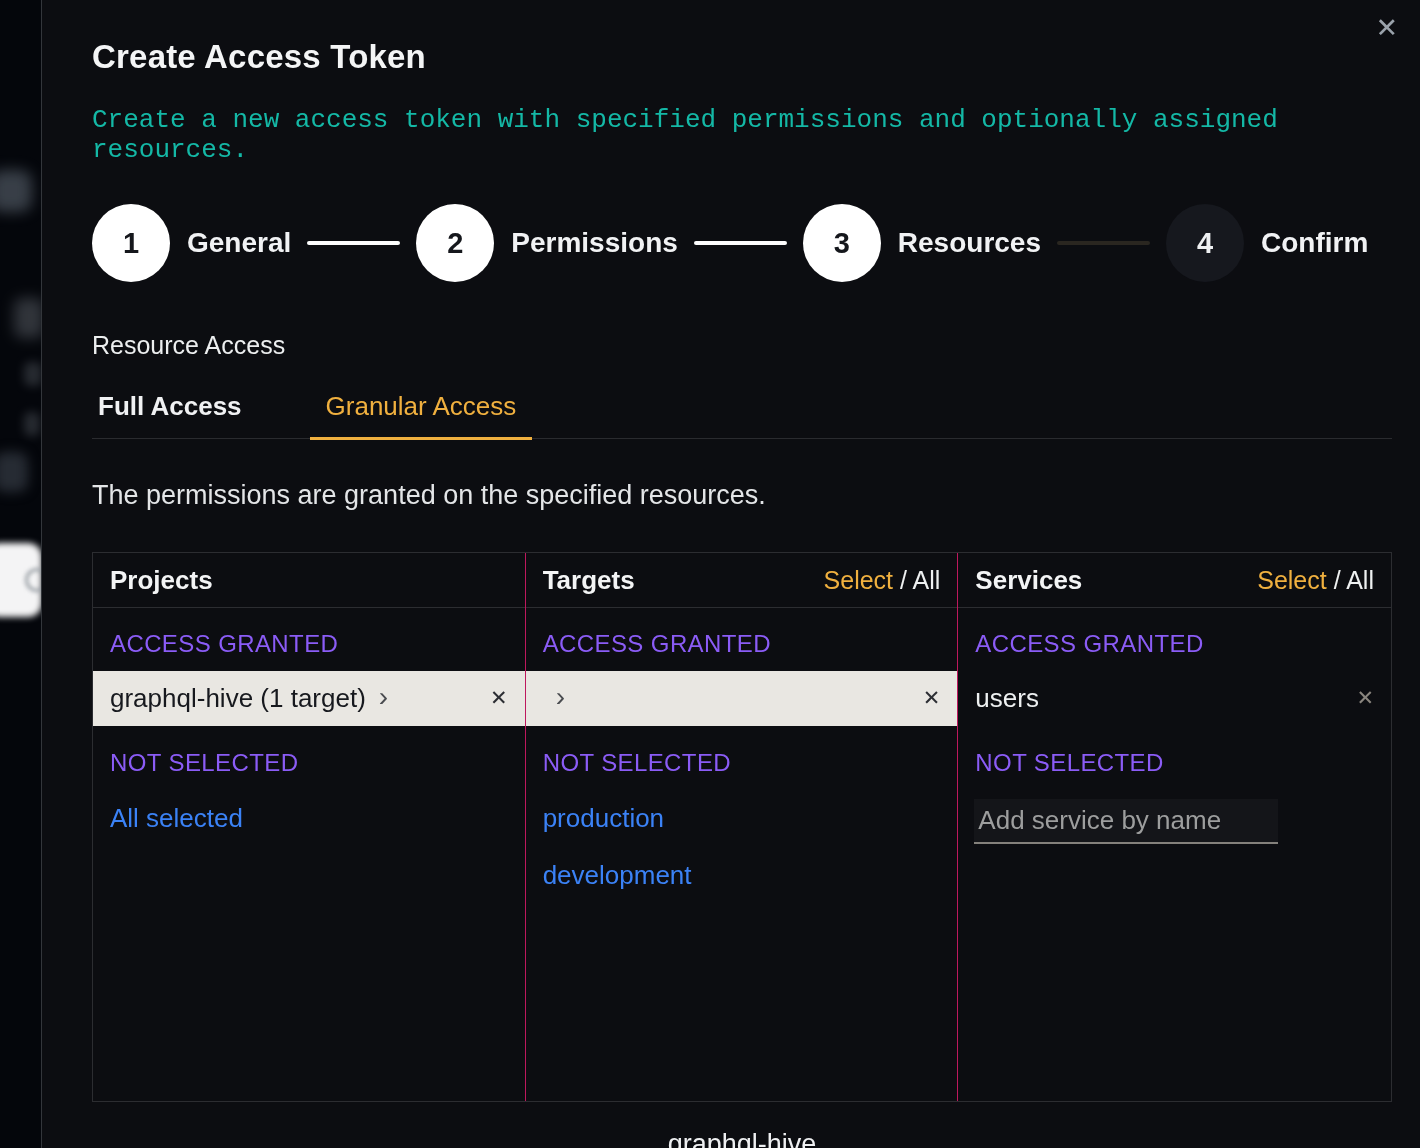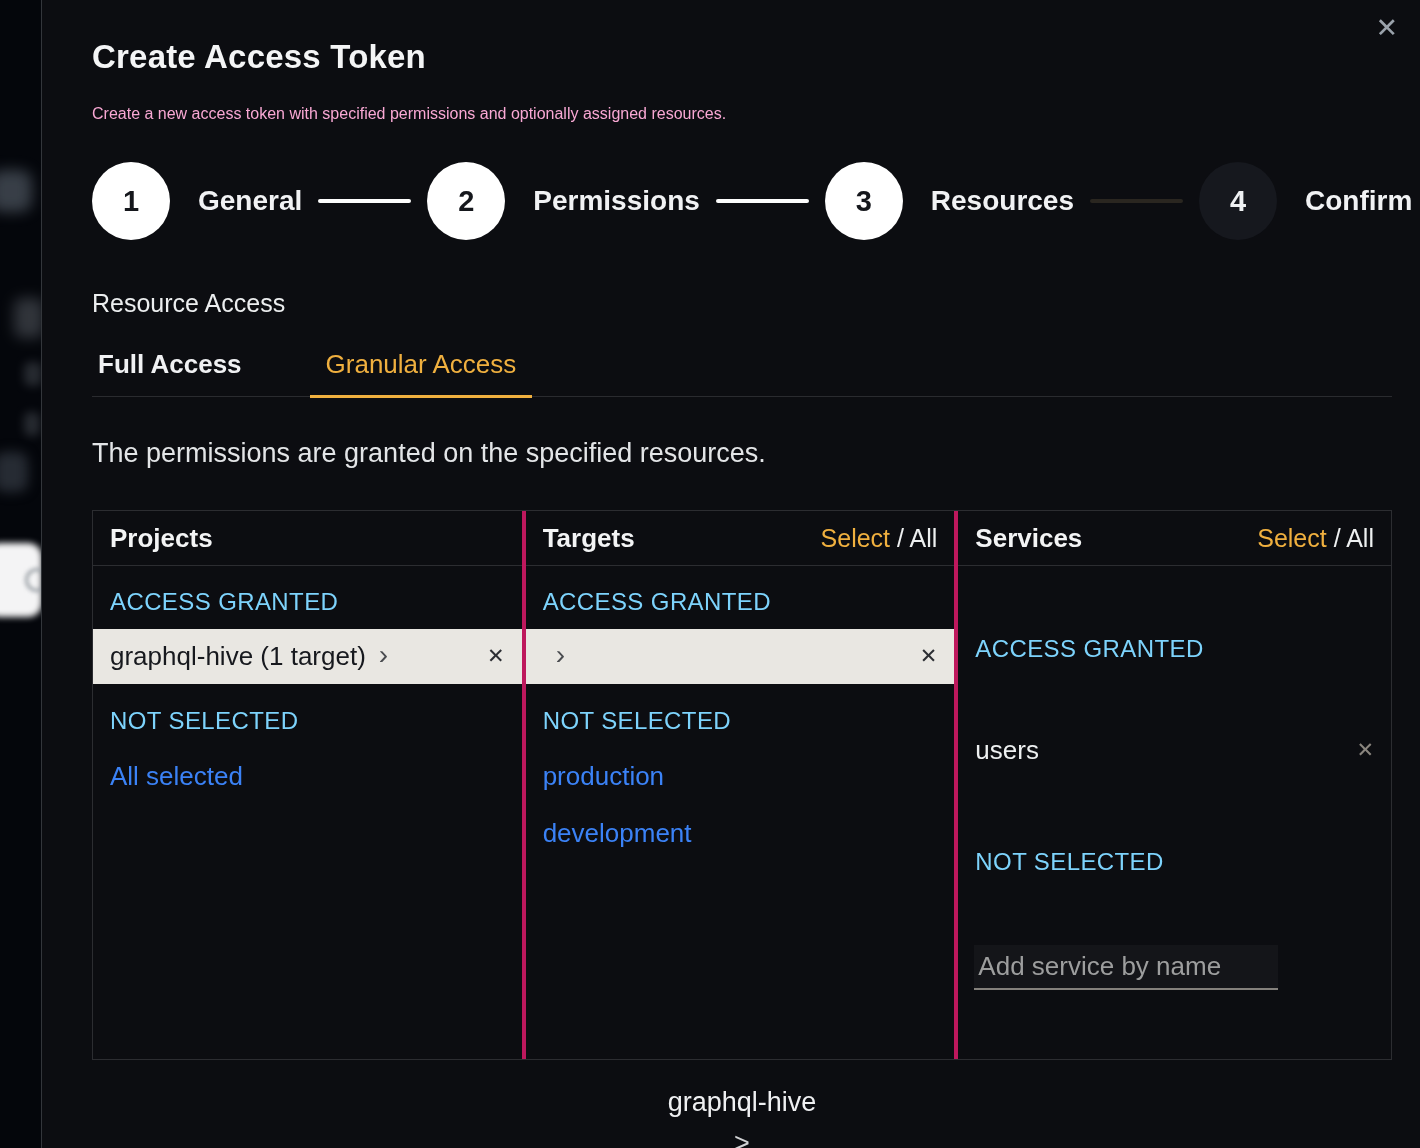--- a/index.html
+++ b/index.html
@@ -38,34 +38,34 @@
     border-left: 1px solid #33363b;
     padding: 0 28px 0 50px;
   }
   .close-btn {
     position: absolute; top: 14px; right: 22px;
     font-size: 27px; font-weight: 300; color: #9aa2ab;
     background: none; border: none; cursor: pointer; line-height: 1;
     font-family: "DejaVu Sans", sans-serif;
   }
   .modal-title { margin-top: 38px; font-size: 33px; font-weight: 700; color: #f4f5f6; letter-spacing: .2px; }
-  .modal-desc  { margin-top: 29px; font-size: 16px; color: #f9a8d4; }
+  .modal-desc  { margin-top: 29px; font-size: 26px; color: #14b8a6; font-family: Liberation Mono, monospace; }
 
   
   .stepper { margin-top: 39px; display: flex; align-items: center; }
   .step { display: flex; align-items: center; }
   .step-circle {
     width: 78px; height: 78px; border-radius: 50%;
     background: #ffffff; color: #15171c;
     font-size: 29px; font-weight: 700;
     display: flex; align-items: center; justify-content: center;
     flex: none;
   }
   .step.upcoming .step-circle { background: #16181e; color: #eef0f2; font-weight: 600; }
-  .step-label { font-size: 28px; font-weight: 600; color: #f1f2f4; margin-left: 28px; white-space: nowrap; }
+  .step-label { font-size: 28px; font-weight: 600; color: #f1f2f4; margin-left: 17px; white-space: nowrap; }
   .connector { height: 4px; width: 93px; background: #fdfdfd; border-radius: 2px; margin: 0 16px; flex: none; }
   .connector.dim { background: #2a2620; }
 
   
   .section-heading { margin-top: 49px; font-size: 25px; font-weight: 500; color: #eceeef; }
   .tabs { margin-top: 25px; display: flex; border-bottom: 1px solid #2a2b2f; gap: 48px; }
   .tab {
     font-size: 26px; font-weight: 600; color: #f0f1f3;
     padding: 6px 16px 15px; margin-bottom: -2px;
     border: none; background: none; cursor: pointer;
@@ -75,36 +75,36 @@
   .tab:first-child { padding-left: 6px; padding-right: 20px; }
   .tab.active { color: var(--accent, #f0b03f); border-bottom-color: var(--accent, #f0b03f); font-weight: 500; }
   .perm-note { margin-top: 41px; font-size: 27px; color: #e3e5e7; }
 
   
   .res-table {
     margin-top: 41px; height: 550px;
     border: 1px solid #2c2d31;
     display: grid; grid-template-columns: 1fr 1fr 1fr;
   }
-  .res-col { border-right: 4px solid #be185d; display: flex; flex-direction: column; min-width: 0; }
-  .res-col:last-child { border-right: none; gap: 47px; }
+  .res-col { border-right: 1px solid #be185d; display: flex; flex-direction: column; min-width: 0; }
+  .res-col:last-child { border-right: none; }
   .col-header {
     height: 55px; flex: none;
     border-bottom: 1px solid #2c2d31;
     display: flex; align-items: center; justify-content: space-between;
     padding: 0 17px;
   }
   .col-title { font-size: 26px; font-weight: 700; color: #f3f4f5; }
   .select-all { font-size: 25px; white-space: nowrap; }
   .select-all .sel { color: var(--accent, #f0b03f); cursor: pointer; }
   .select-all .rest { color: #eef0f1; }
   .select-all .all { color: #eef0f1; cursor: pointer; }
   .group-label {
     padding: 22px 17px 13px;
-    font-size: 24px; color: #7dd3fc; letter-spacing: .4px;
+    font-size: 24px; color: #8b5cf6; letter-spacing: .4px;
   }
   .granted-row {
     height: 55px; flex: none;
     display: flex; align-items: center;
     padding: 0 17px;
     background: var(--selected-row-bg, #e9e7e2);
     color: #17191e; font-size: 26px;
     cursor: pointer;
   }
   .granted-row .chev { margin-left: 13px; font-size: 28px; color: #4a4c50; line-height: 1; transform: translateY(-2px); }

